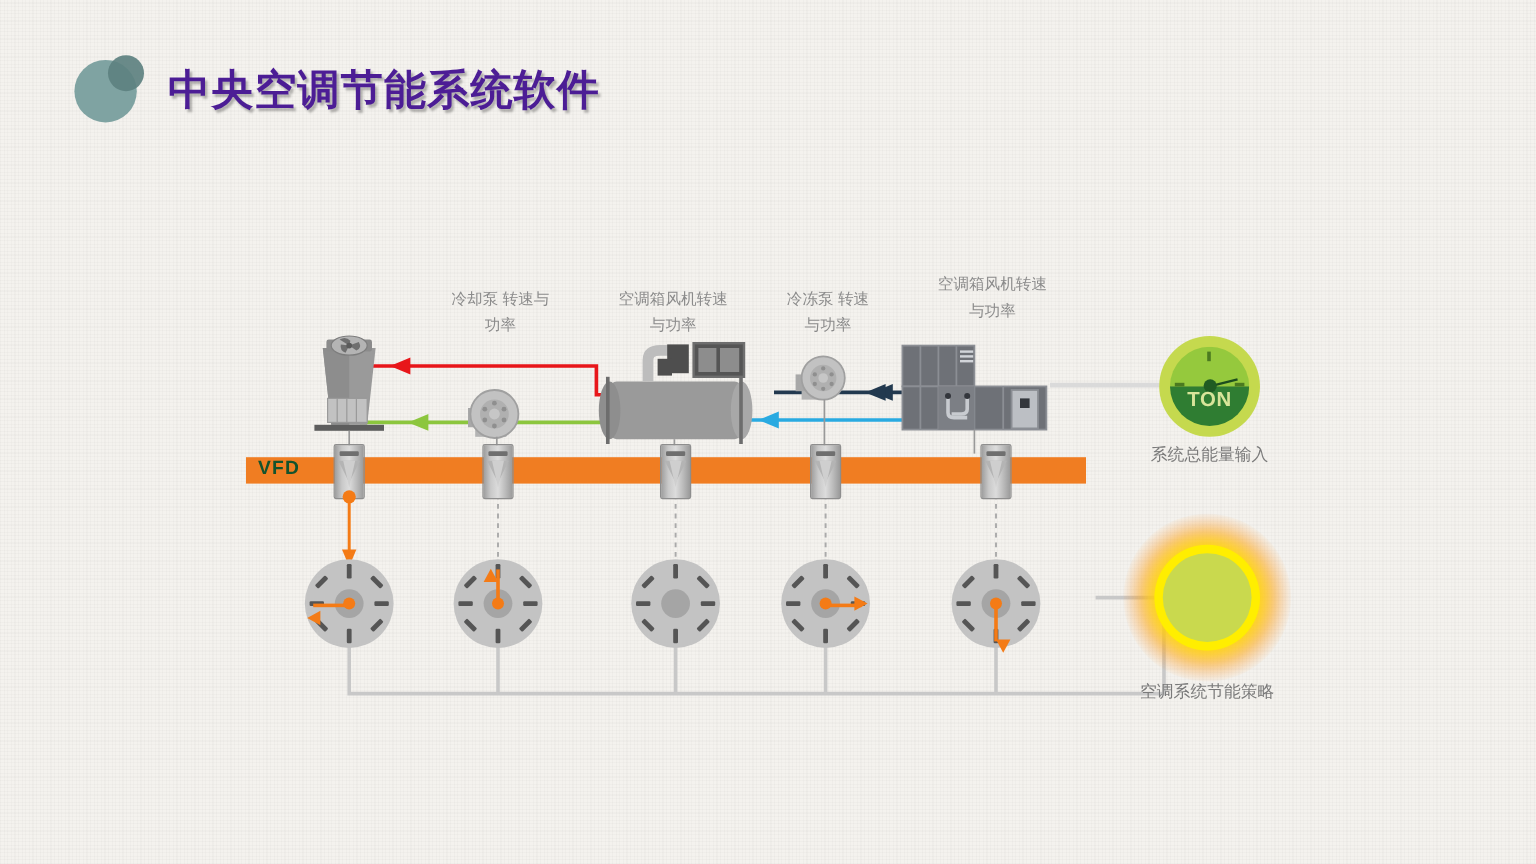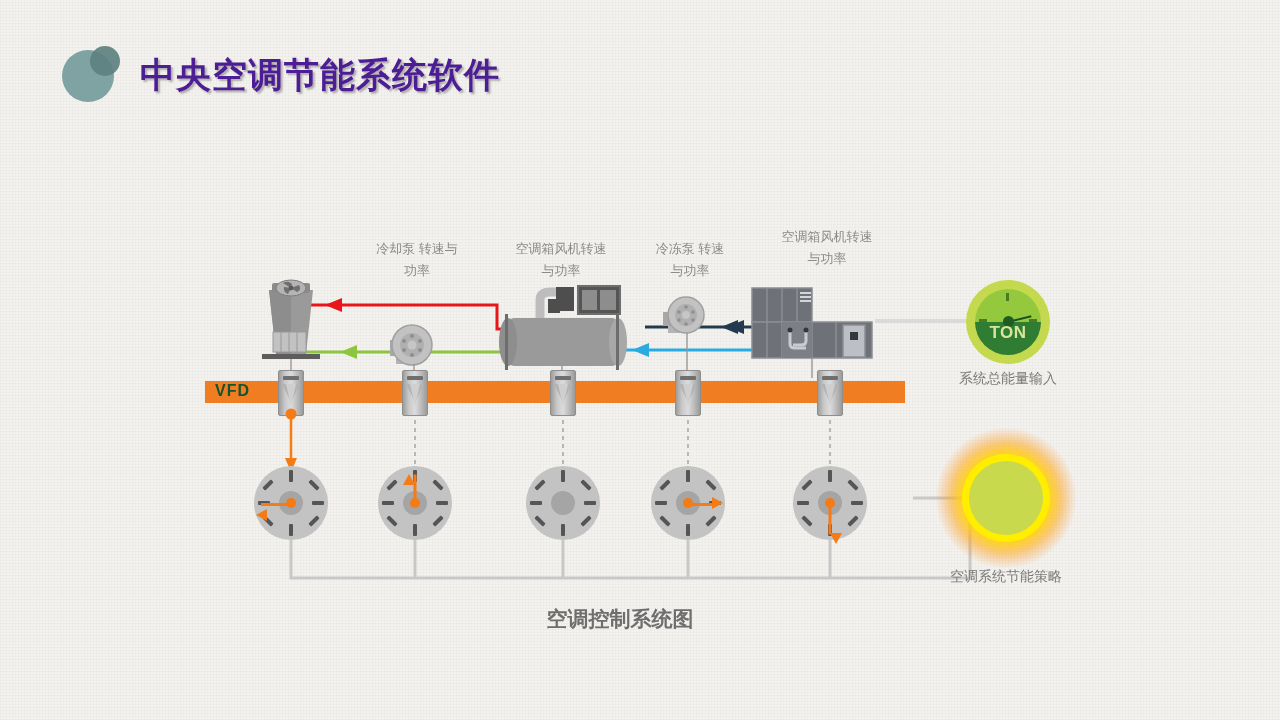--- a/index.html
+++ b/index.html
@@ -411,15 +411,14 @@
   </div>
   <div class="gaugelabel" style="left:908px;top:370px;">系统总能量输入</div>
 
   <div class="glow" style="left:936px;top:428px;width:140px;height:140px;"></div>
   <div class="bigauge" style="left:962px;top:454px;width:88px;height:88px;">
     <div class="ring" style="left:0;top:0;width:88px;height:88px;background:#ffee00;box-shadow:0 0 16px 6px rgba(255,230,0,0.75);"></div>
     <div class="ring" style="left:7px;top:7px;width:74px;height:74px;background:#c9d94e;"></div>
   </div>
   <div class="gaugelabel" style="left:906px;top:568px;">空调系统节能策略</div>
 
-  <div class="caption-wrap">空调控制系统图</div>
 
 </div>
 
 </body></html>

